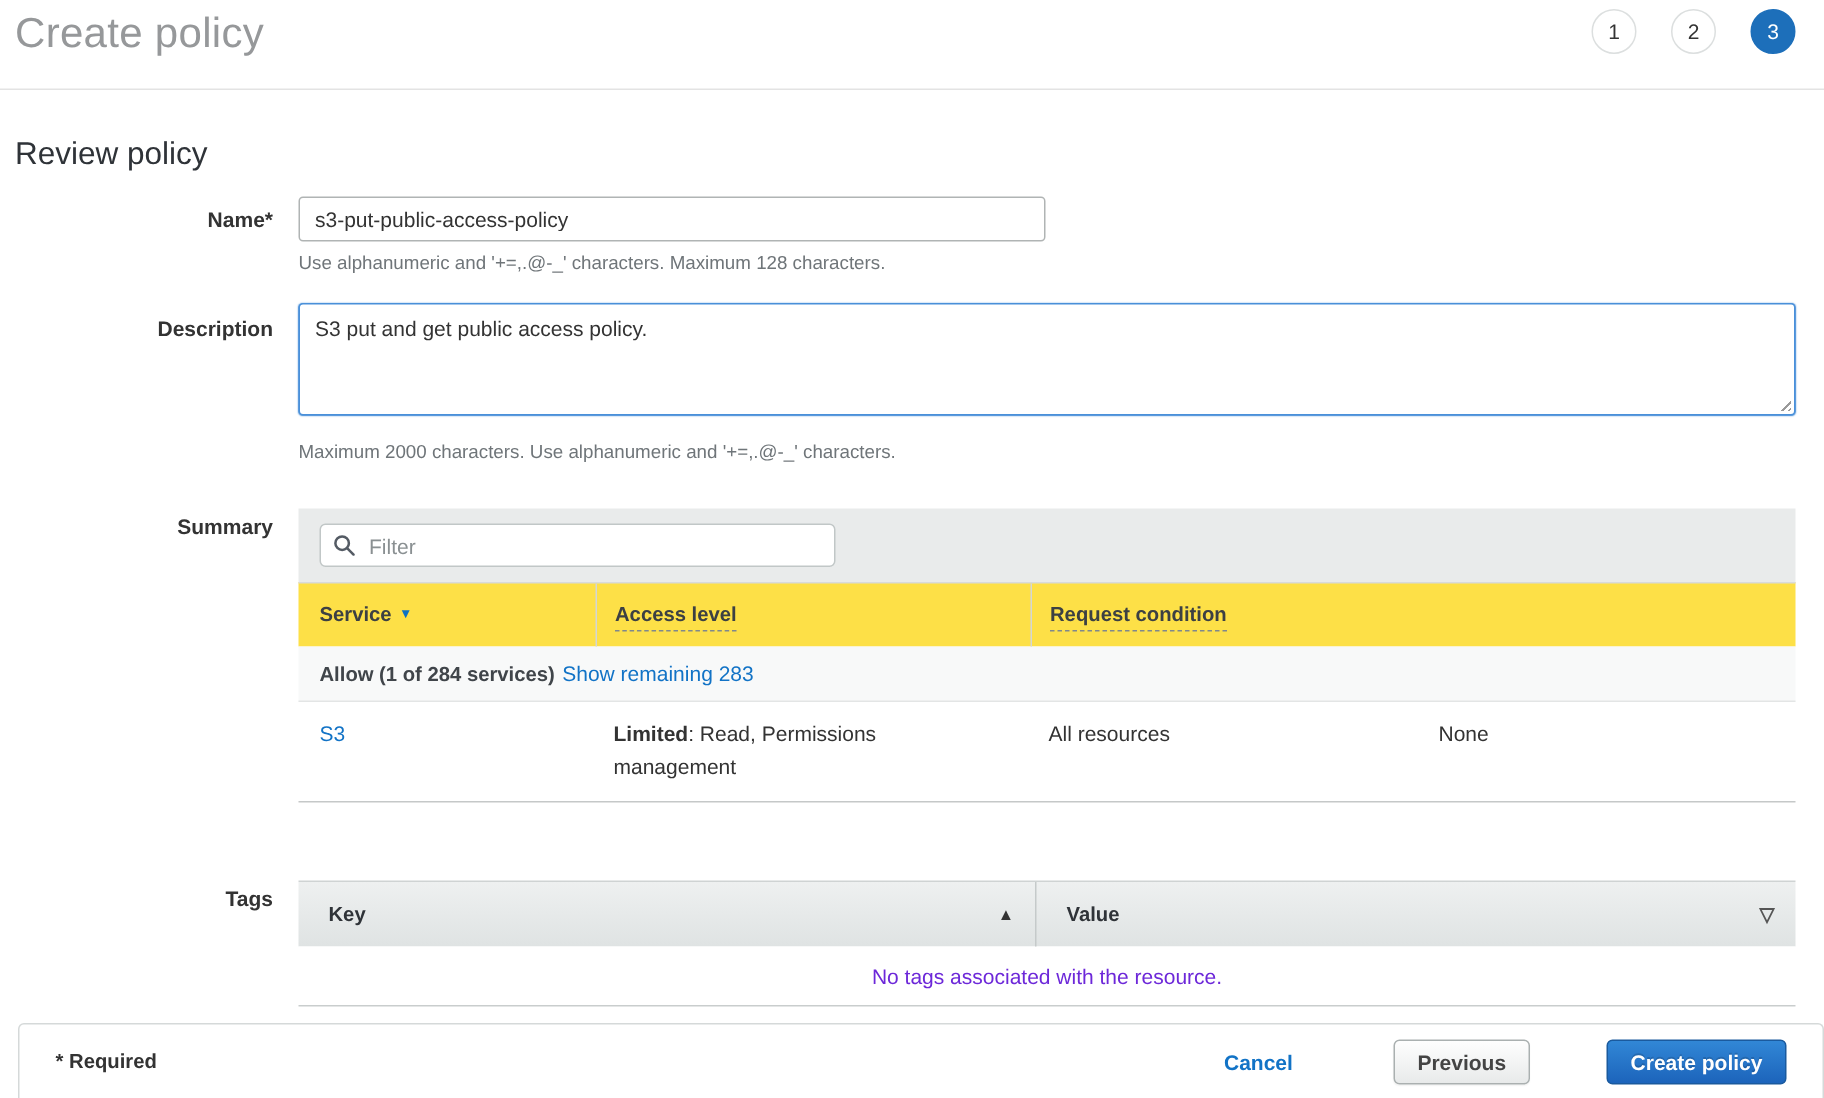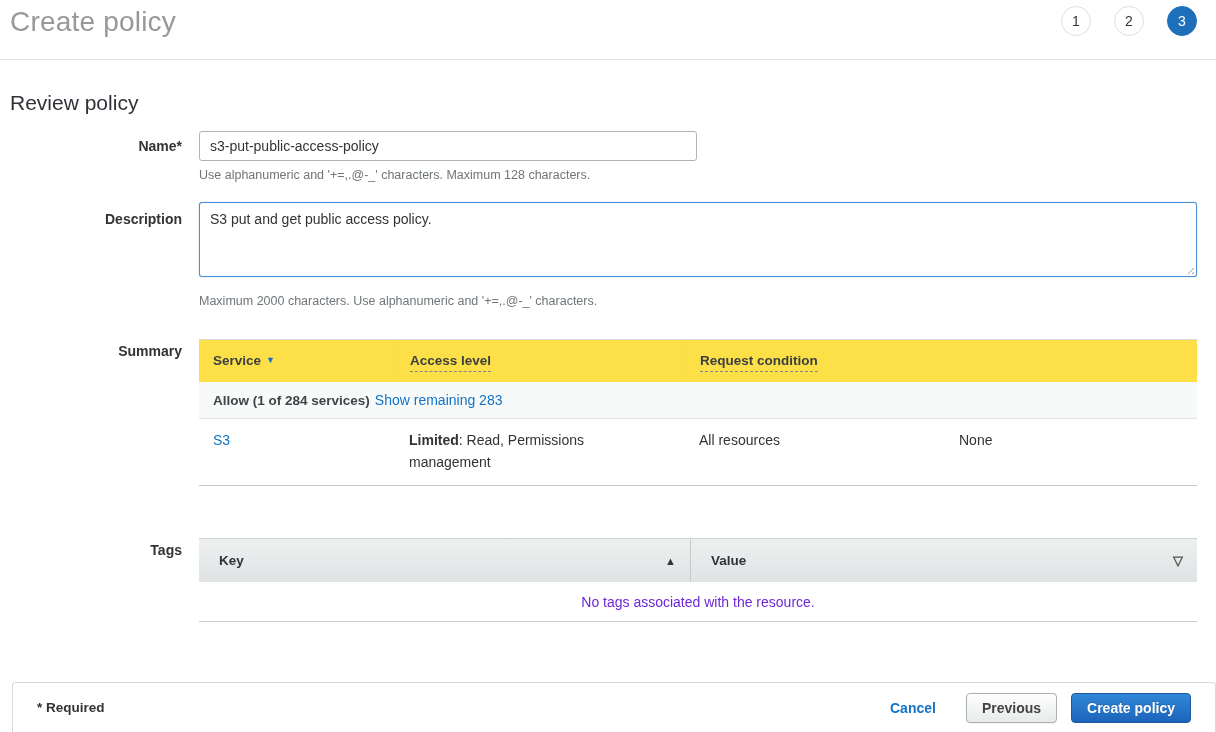--- a/index.html
+++ b/index.html
@@ -113,21 +113,21 @@
     font-size: 14px; color: #6d28d9; border-bottom: 1px solid #c9cdcd; background: #fff;
   }
   
   .footer {
     position: absolute; left: 12px; right: 0; bottom: 0; height: 50px;
     background: #fff; border: 1px solid #d5d9d9; border-bottom: none;
     border-radius: 4px 4px 0 0;
     display: flex; align-items: center; padding: 0 24px;
   }
   .required-note { font-weight: bold; font-size: 13.5px; color: #333; }
-  .footer-actions { margin-left: auto; display: flex; align-items: center; }
+  .footer-actions { margin-left: auto; display: flex; align-items: center; gap: 37px; }
   .cancel-link { font-weight: bold; font-size: 14px; margin-right: 30px; }
   .btn {
     height: 30px; padding: 0 15px; border-radius: 4px; font-family: "Liberation Sans", sans-serif;
     font-size: 14px; font-weight: bold; cursor: pointer;
   }
   .btn-secondary {
     background: linear-gradient(180deg, #fefefe, #e8eaea);
     border: 1px solid #aab0b0; color: #444;
     box-shadow: 0 1px 1px rgba(0,0,0,.05);
     margin-right: 14px;
@@ -173,20 +173,29 @@
   </div>
 </div>
 <div class="form-row help-row help-row-desc">
   <div class="form-label"></div>
   <div class="form-content help-text">Maximum 2000 characters. Use alphanumeric and '+=,.@-_' characters.</div>
 </div>
 
 <div class="form-row row-summary">
   <div class="form-label">Summary</div>
   <div class="form-content summary-panel">
+    <div class="filter-bar">
+      <div class="filter-box">
+        <svg class="search-icon" viewBox="0 0 16 16">
+          <circle cx="6.5" cy="6.5" r="4.8" fill="none" stroke="#545b64" stroke-width="1.8"></circle>
+          <line x1="10.2" y1="10.2" x2="14.6" y2="14.6" stroke="#545b64" stroke-width="1.8" stroke-linecap="round"></line>
+        </svg>
+        <input class="filter-input" type="text" placeholder="Filter" style="">
+      </div>
+    </div>
     <div class="sum-header">
       <div class="sum-col col-service">
         <span>Service</span><span class="sort-caret">▼</span>
       </div>
       <div class="sum-col col-access">
         <span class="dashed">Access level</span>
       </div>
       <div class="sum-col col-condition">
         <span class="dashed">Request condition</span>
       </div>

